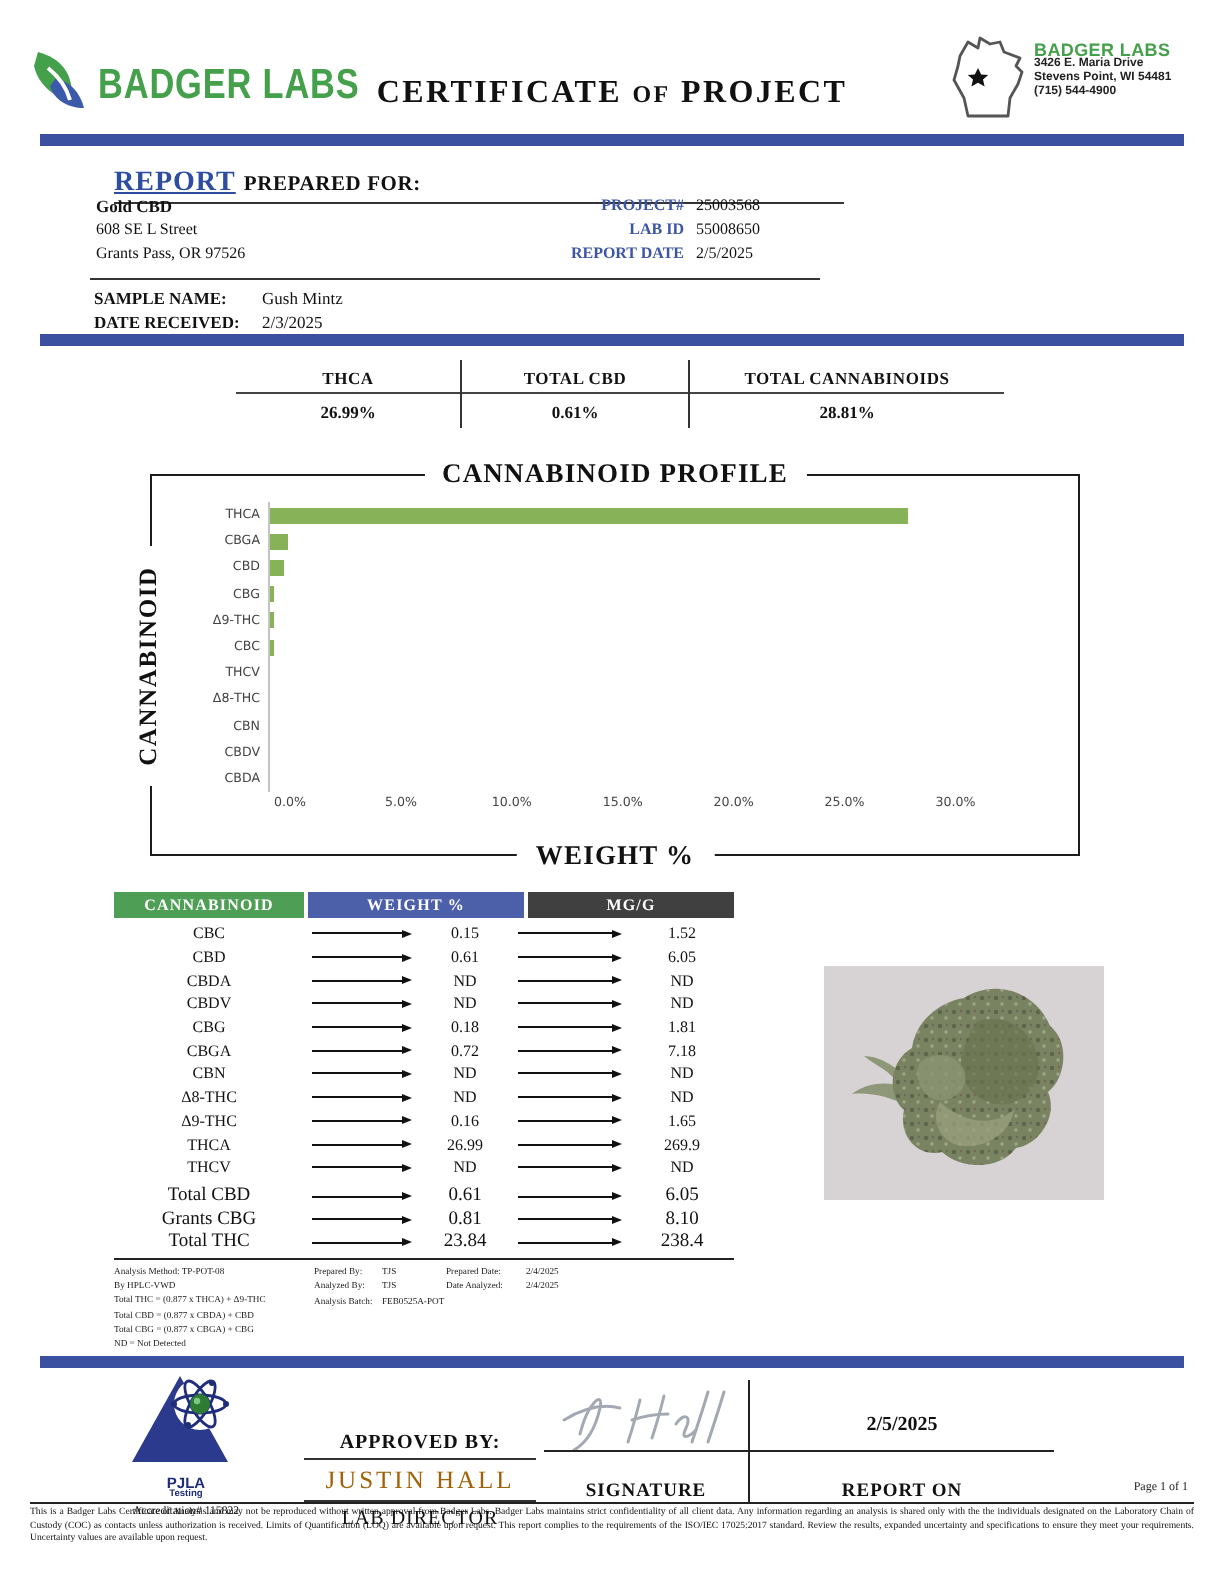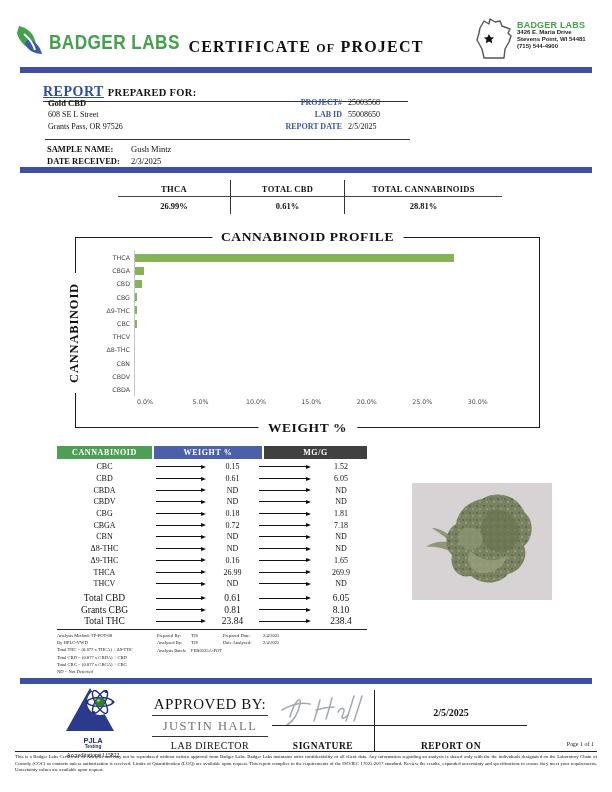--- a/index.html
+++ b/index.html
@@ -14,21 +14,21 @@
   .title-center{position:absolute;left:150px;right:150px;top:38px;text-align:center;
                 font-weight:bold;font-size:16px;letter-spacing:1.2px;white-space:nowrap;}
   .title-center .of{font-size:12px;}
   .logo-right{position:absolute;left:474px;top:16px;width:126px;display:flex;gap:3px;align-items:flex-start;}
   .lr-text{line-height:7px;padding-top:6px;}
   .lr-brand{font-family:"Liberation Sans",sans-serif;font-weight:bold;font-size:9px;color:#44a04b;letter-spacing:.2px;}
   .lr-addr{font-family:"Liberation Sans",sans-serif;font-weight:bold;font-size:6px;color:#222;line-height:7px;}
   .blue-bar{position:absolute;left:20px;width:572px;height:6px;background:#3c50a2;}
 
   
-  .report-head{position:absolute;left:43px;top:82px;width:365px;border-bottom:1.5px solid #333;padding-bottom:1px;}
+  .report-head{position:absolute;left:57px;top:82px;width:365px;border-bottom:1.5px solid #333;padding-bottom:1px;}
   .report-word{color:#2c4da0;font-weight:bold;font-size:14px;text-decoration:underline;letter-spacing:.5px;}
   .prepared-word{font-weight:bold;font-size:10.5px;letter-spacing:.3px;}
   .client{position:absolute;left:48px;top:97px;font-size:8px;line-height:12px;}
   .client .cname{font-weight:bold;font-size:8.5px;}
   .projinfo{position:absolute;left:250px;top:97px;width:160px;font-size:8px;line-height:12px;}
   .projrow{display:flex;}
   .projrow .plabel{width:92px;text-align:right;color:#3c55a5;font-weight:bold;}
   .projrow .pvalue{margin-left:6px;}
   .hr1{position:absolute;left:45px;top:139px;width:365px;border-top:1.2px solid #333;}
   .sample{position:absolute;left:47px;top:143px;font-size:8.5px;line-height:12px;}
@@ -94,22 +94,22 @@
 
   
   .photo{position:absolute;left:412px;top:483px;width:140px;height:117px;}
 
   
   .pjla{position:absolute;left:40px;top:687px;width:106px;text-align:center;}
   .pjla-name{font-family:"Liberation Sans",sans-serif;font-weight:bold;font-size:7.5px;color:#1f2d7a;line-height:7px;}
   .pjla-sub{font-family:"Liberation Sans",sans-serif;font-weight:bold;font-size:4.8px;color:#1f2d7a;line-height:6px;}
   .pjla-acc{font-size:5.8px;margin-top:2px;color:#111;}
   .approved{position:absolute;left:152px;top:696px;width:116px;text-align:center;}
-  .app-label{font-weight:normal;font-size:15px;letter-spacing:.5px;border-bottom:1.2px solid #333;padding-bottom:2px;}
-  .app-name{color:#737373;font-size:12.5px;letter-spacing:1.5px;border-bottom:1.5px solid #333;padding:3px 0 2px 0;}
+  .app-label{font-weight:bold;font-size:10px;letter-spacing:.5px;border-bottom:1.2px solid #333;padding-bottom:2px;margin-top:20px;}
+  .app-name{color:#a16207;font-size:12.5px;letter-spacing:1.5px;border-bottom:1.5px solid #333;padding:3px 0 2px 0;}
   .app-title{font-size:10px;letter-spacing:.5px;padding-top:3px;}
   .sigblock{position:absolute;left:272px;top:690px;display:flex;}
   .sigcol{width:102px;}
   .sigline{height:36px;border-bottom:1.5px solid #222;display:flex;align-items:flex-end;justify-content:center;}
   .siglabel{text-align:center;font-weight:bold;font-size:9.5px;letter-spacing:.5px;padding-top:4px;margin-top:11px;}
   .datecol{width:152px;border-left:1.5px solid #222;margin-left:0;}
   .dateval{height:36px;line-height:46px;text-align:center;font-weight:bold;font-size:10px;border-bottom:1.5px solid #222;}
   .pageno{position:absolute;right:18px;top:741px;font-size:6px;color:#222;}
   .disclaimer{position:absolute;left:15px;top:751px;width:582px;border-top:1px solid #222;
               padding-top:2px;font-size:4.8px;line-height:6.6px;color:#111;text-align:justify;}

